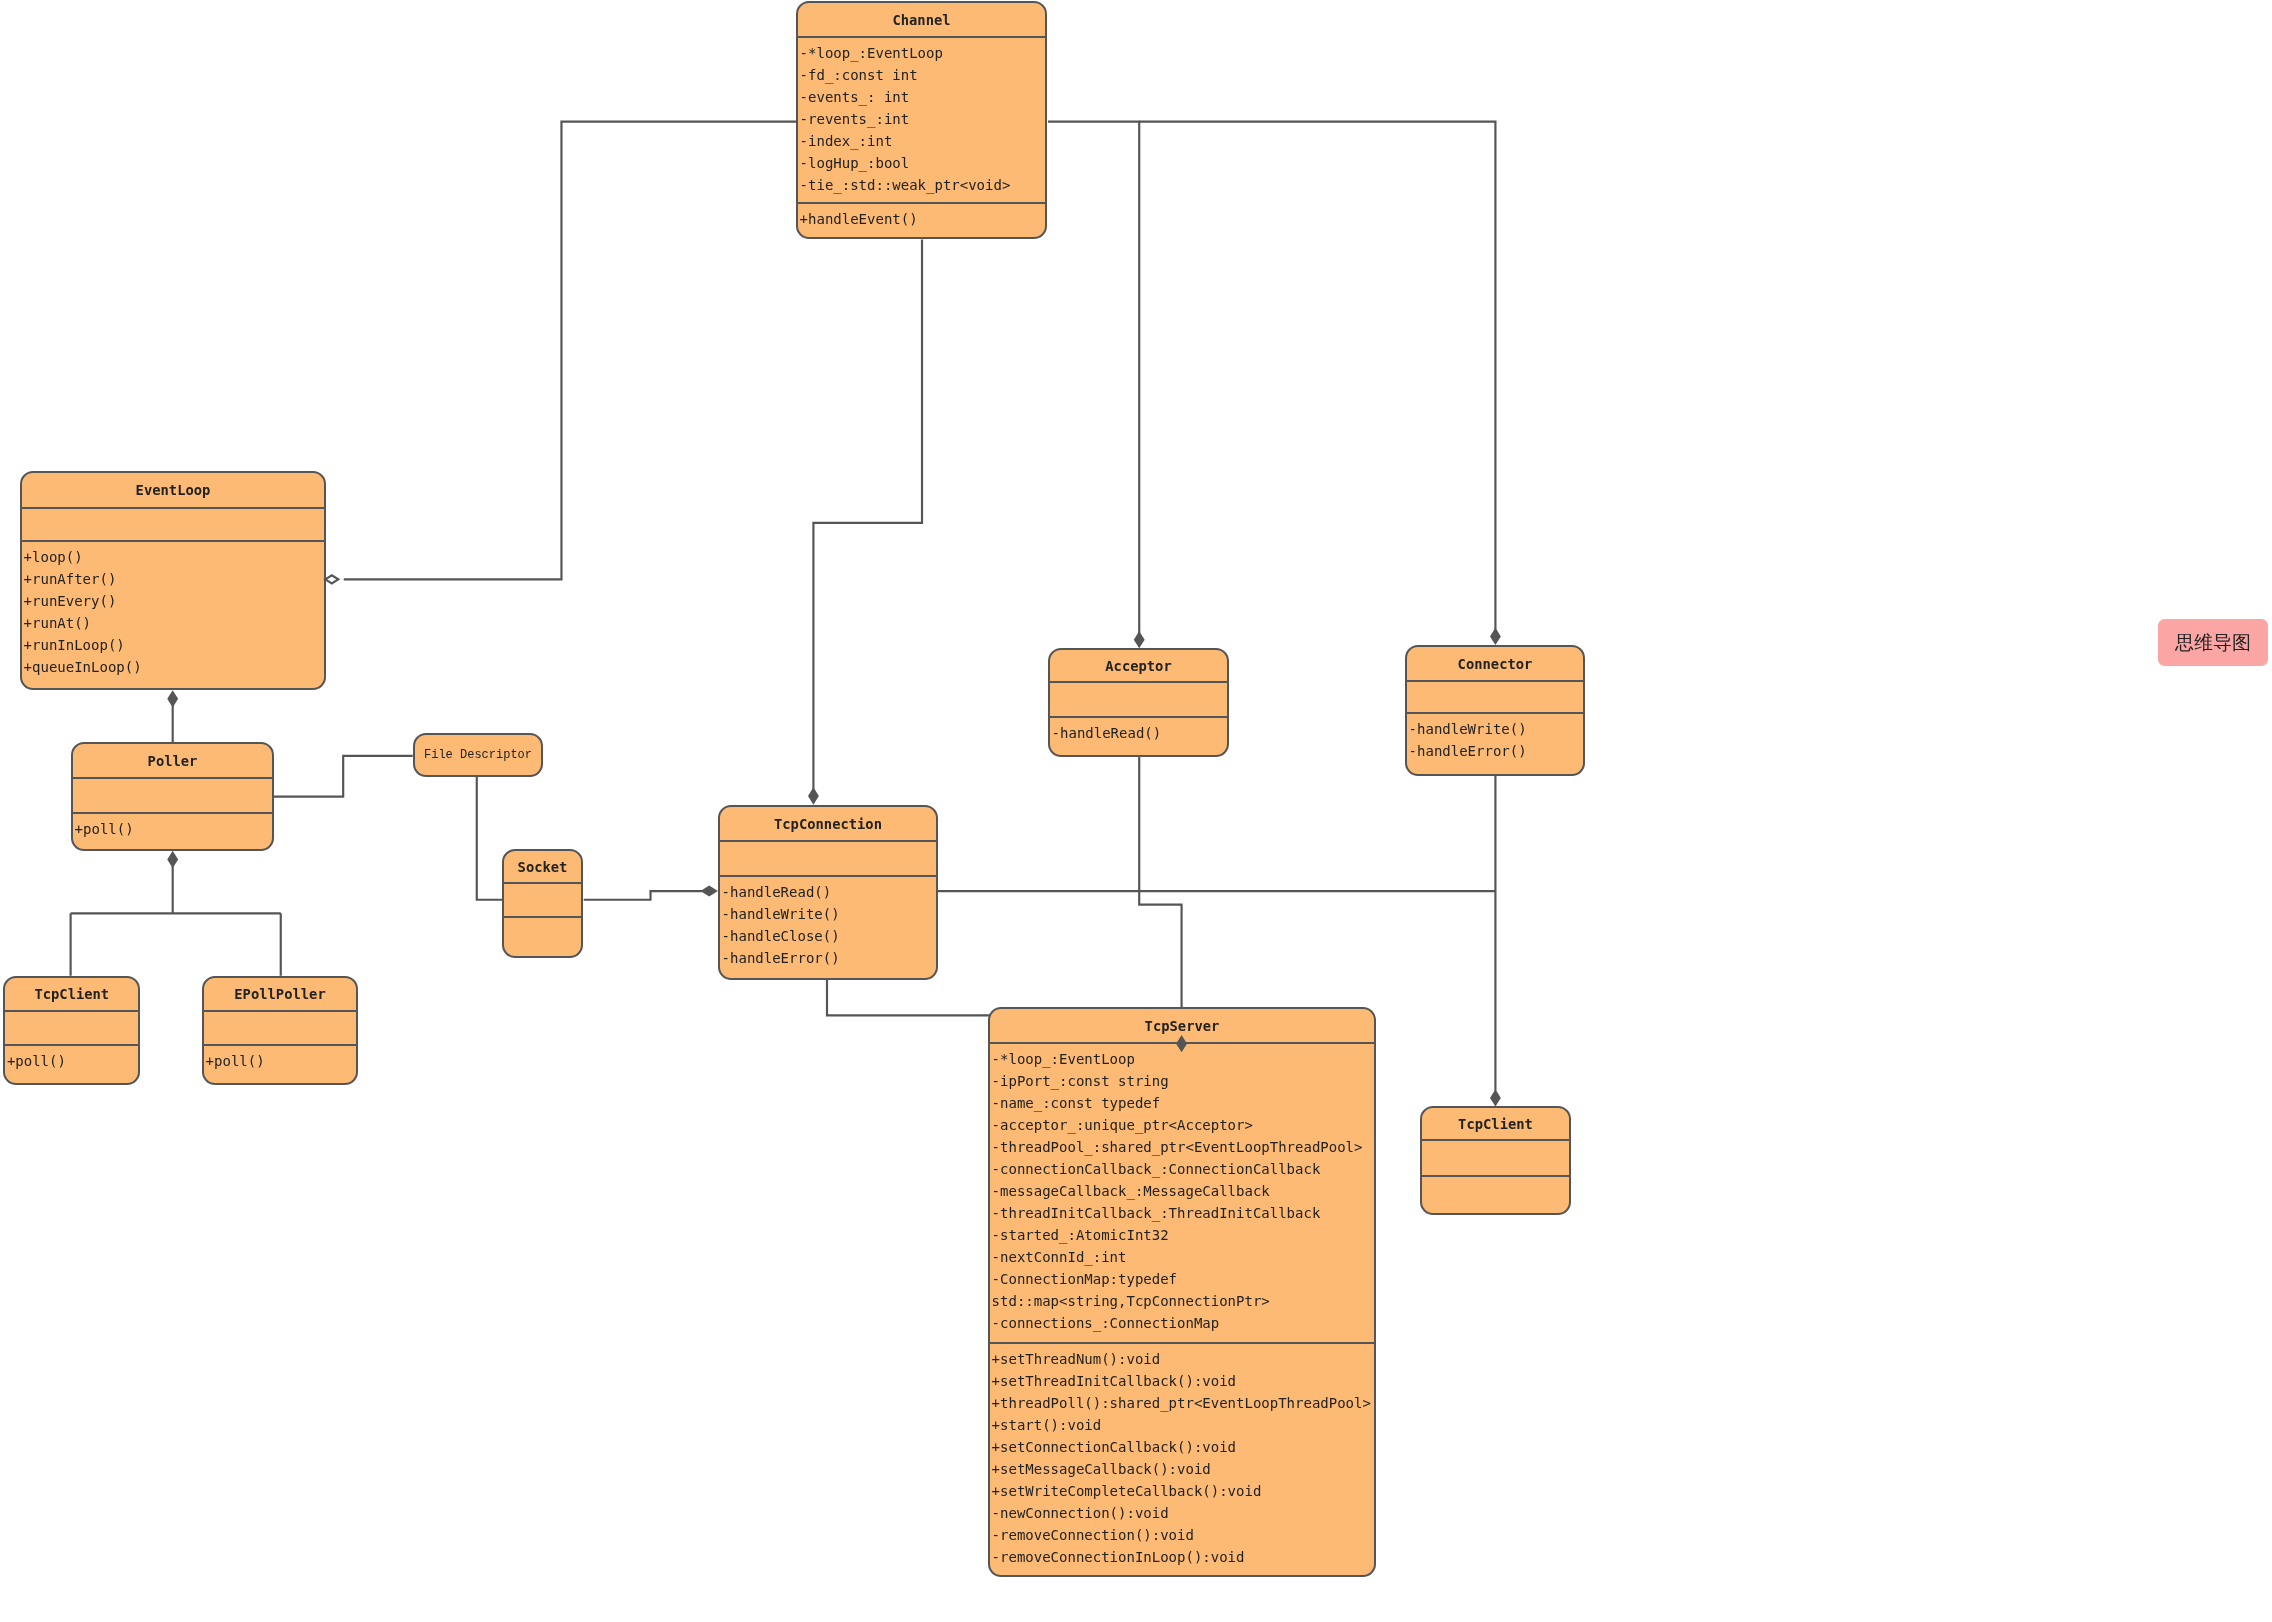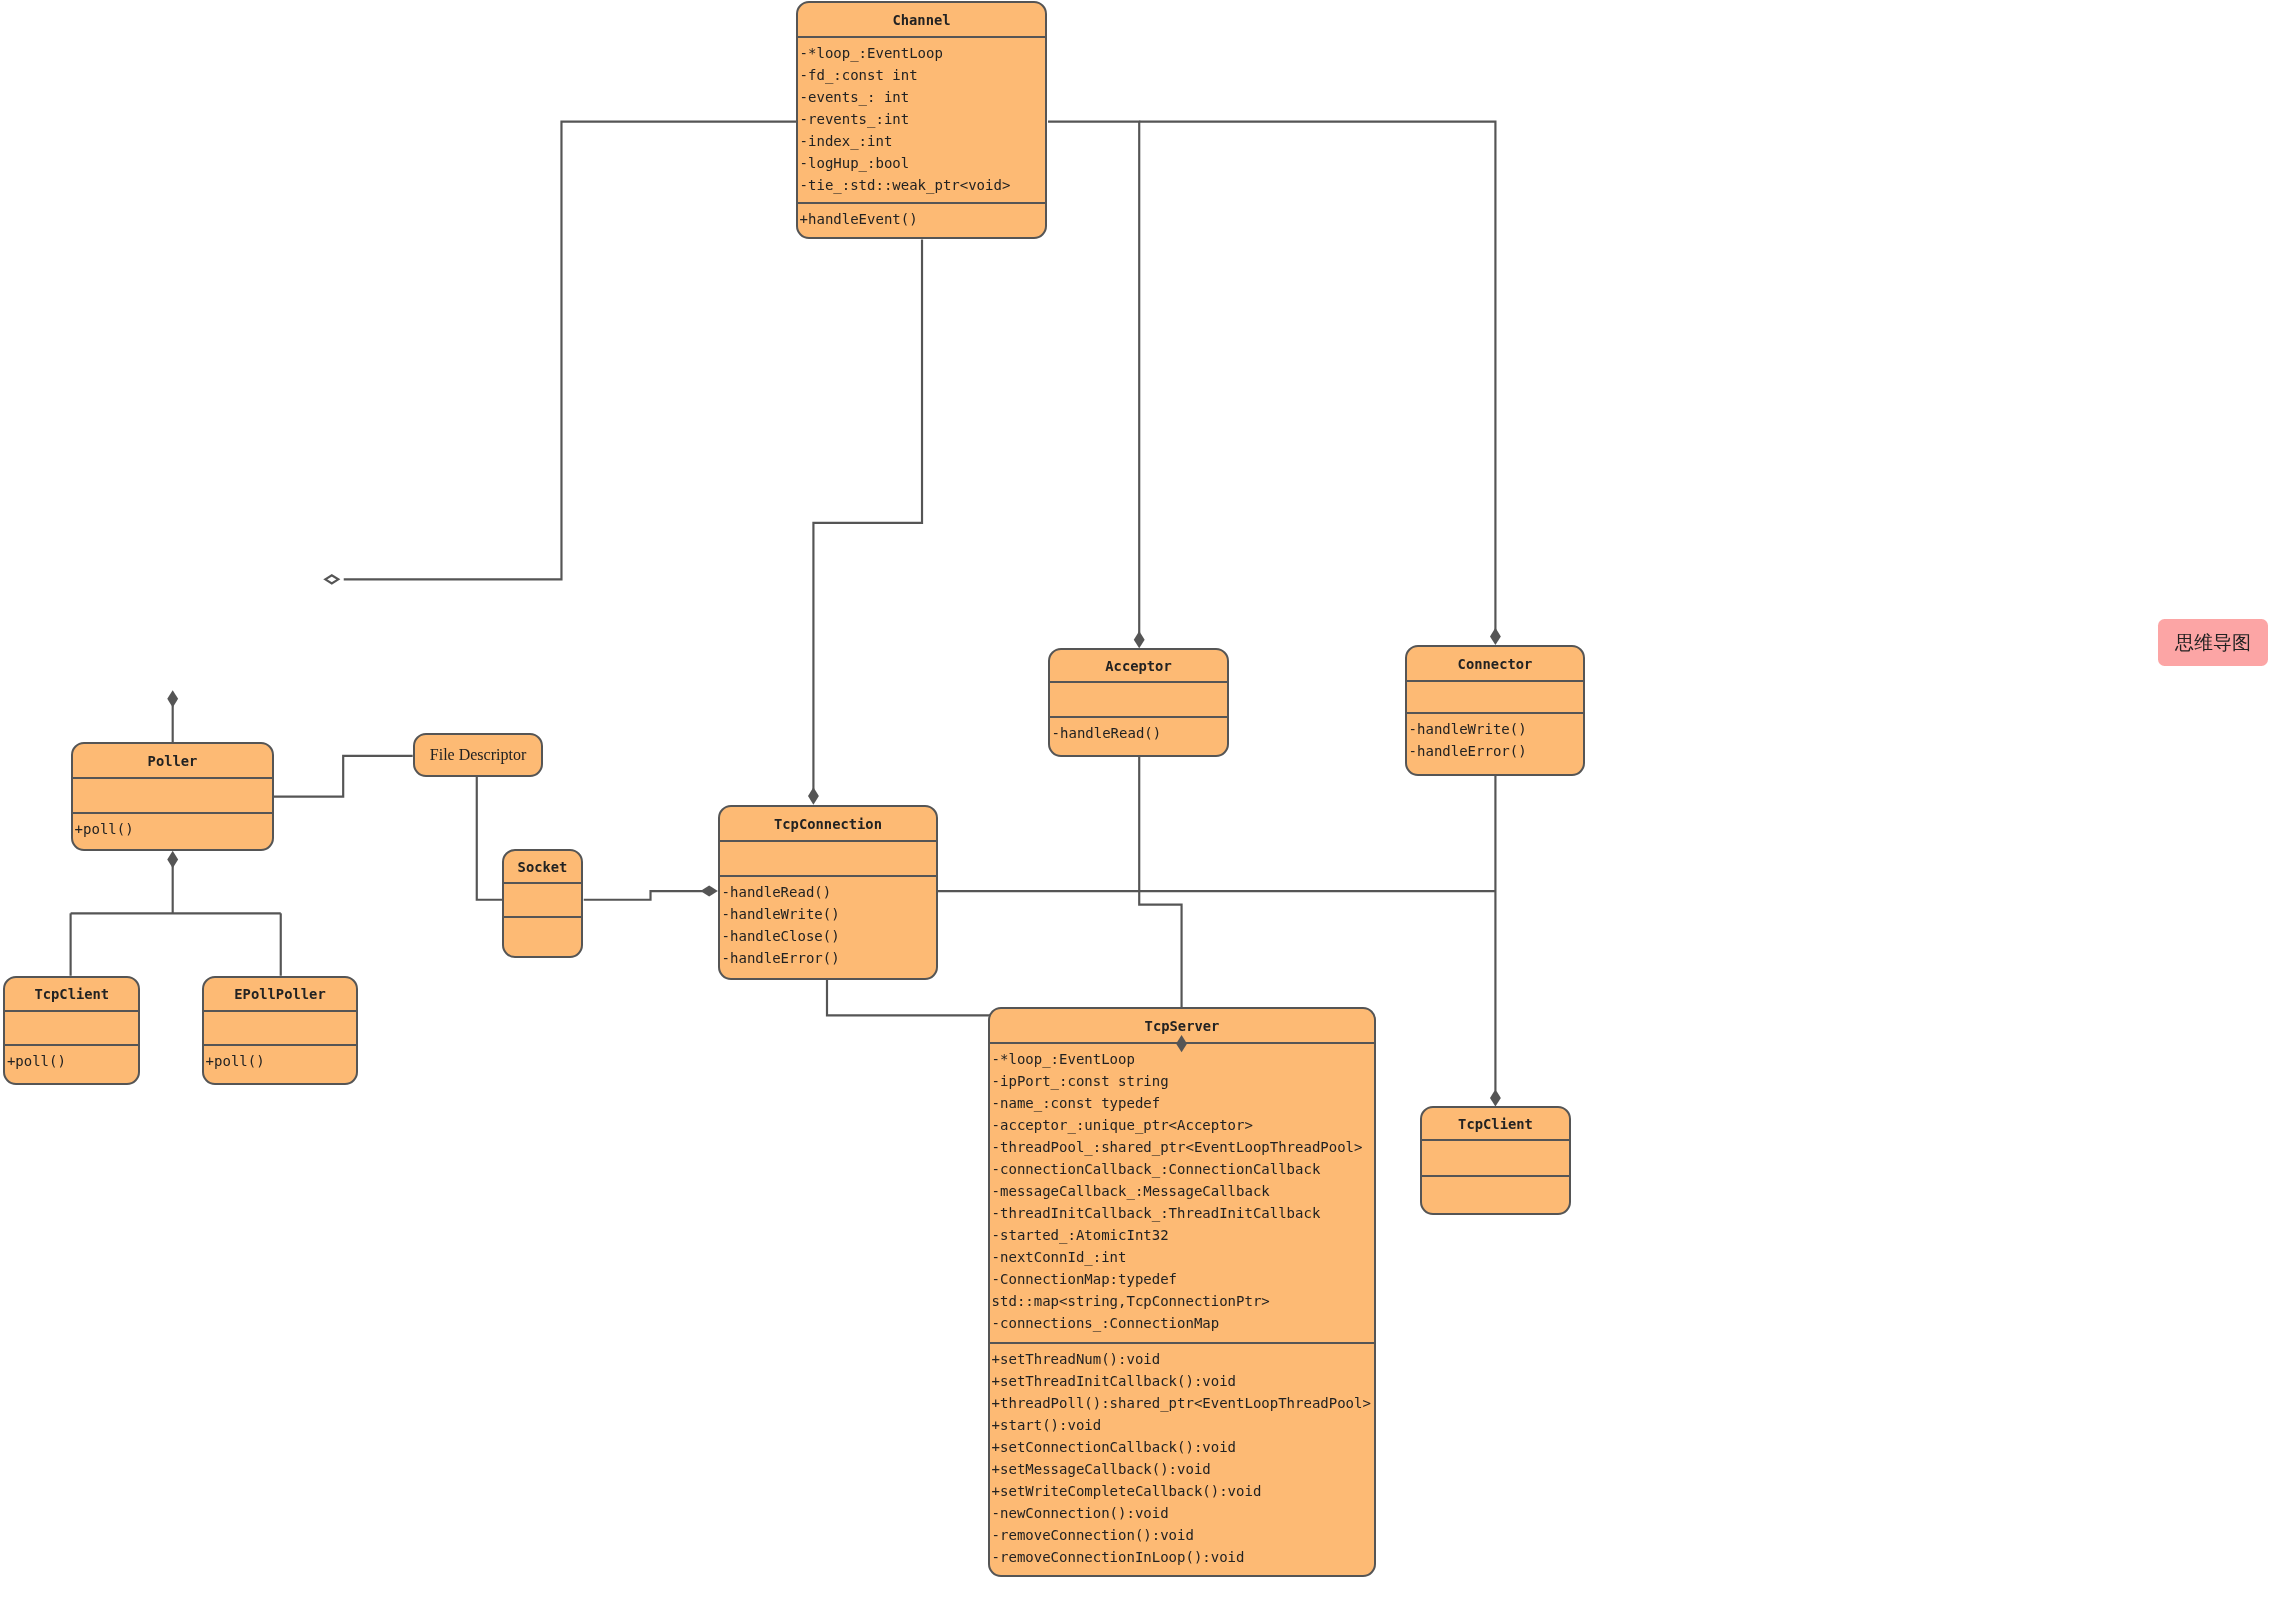--- a/index.html
+++ b/index.html
@@ -9,21 +9,21 @@
   #stage { position:relative; width:2273px; height:1623px; background:#fff; filter:opacity(1); }
   svg#wires, svg#marks { position:absolute; left:0; top:0; width:2273px; height:1623px; pointer-events:none; }
   svg#marks polygon { stroke-linejoin:miter; }
   svg#wires polyline { fill:none; stroke:#555555; stroke-width:4; }
   .uml-class { position:absolute; box-sizing:border-box; border:2.7px solid #555555; border-radius:13px;
      background:#fdba74; display:flex; flex-direction:column; }
   .uml-head { box-sizing:border-box; display:flex; align-items:center; justify-content:center;
      font-weight:bold; font-size:13.8px; color:#222; }
   .uml-sec { box-sizing:border-box; border-top:2.7px solid #555555; padding:4.3px 0 0 1.6px; overflow:hidden; }
   .uml-line { font-size:14px; color:#222; line-height:22px; white-space:nowrap; }
-  .uml-class.plain .uml-head { font-weight:normal; font-family:Liberation Serif, serif; font-size:16px; }
+  .uml-class.plain .uml-head { font-weight:normal; font-family:Liberation Mono, monospace; font-size:12px; }
   #badge { position:absolute; background:#fca5a5; border-radius:6.5px; display:flex; align-items:center;
      justify-content:center; font-family:"DejaVu Sans", sans-serif; font-size:19px; color:#222; }
 </style>
 </head>
 <body>
 
 <div id="stage">
   <svg id="wires" viewBox="0 0 4186 2989">
     <polyline points="633,1067 1034,1067 1034,224 1467,224"></polyline>
     <polyline points="1930,224 2098,224 2098,1166"></polyline>
@@ -52,20 +52,35 @@
     <div class="uml-line">-events_: int</div>
     <div class="uml-line">-revents_:int</div>
     <div class="uml-line">-index_:int</div>
     <div class="uml-line">-logHup_:bool</div>
     <div class="uml-line">-tie_:std::weak_ptr&lt;void&gt;</div>
   </div>
   <div class="uml-sec" style="height:34px">
     <div class="uml-line">+handleEvent()</div>
   </div>
 </div>
+<div class="uml-class" style="left:20px;top:471px;width:306px;height:219px">
+  <div class="uml-head" style="height:34px">
+        <span>EventLoop</span>
+      </div>
+  <div class="uml-sec" style="height:33px">
+  </div>
+  <div class="uml-sec" style="height:147px">
+    <div class="uml-line">+loop()</div>
+    <div class="uml-line">+runAfter()</div>
+    <div class="uml-line">+runEvery()</div>
+    <div class="uml-line">+runAt()</div>
+    <div class="uml-line">+runInLoop()</div>
+    <div class="uml-line">+queueInLoop()</div>
+  </div>
+</div>
 <div class="uml-class" style="left:71px;top:742px;width:203px;height:109px">
   <div class="uml-head" style="height:33px">
         <span>Poller</span>
       </div>
   <div class="uml-sec" style="height:35px">
   </div>
   <div class="uml-sec" style="height:36px">
     <div class="uml-line">+poll()</div>
   </div>
 </div>

